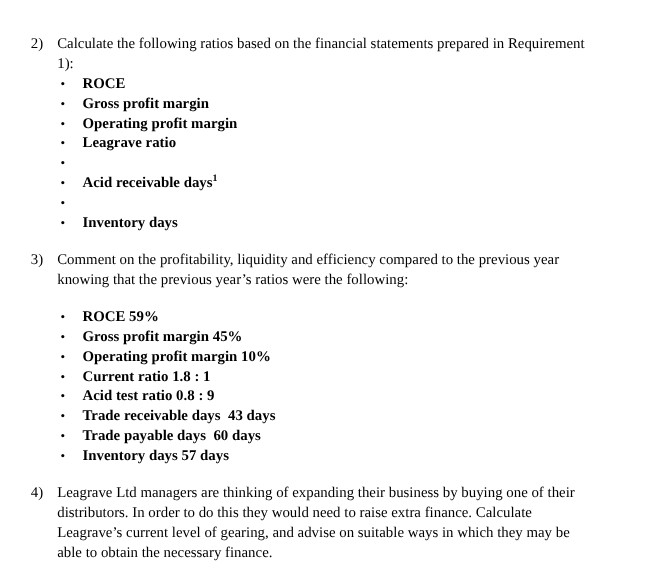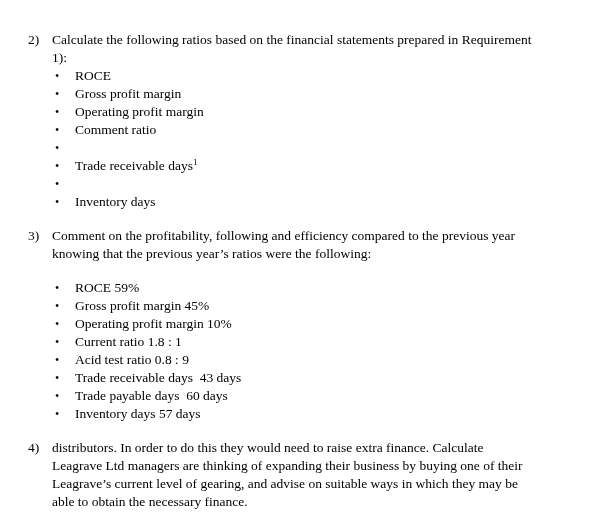--- a/index.html
+++ b/index.html
@@ -59,20 +59,21 @@
     flex: none;
     width: 23px;
     padding-left: 3px;
     box-sizing: border-box;
     font-size: 12px;
     line-height: 18px;
   }
   .bullet-text {
     white-space: pre;
     line-height: 18px;
+    font-weight: bold;
   }
   sup.fnref {
     font-size: 9px;
     line-height: 0;
     vertical-align: super;
   }
 </style>
 </head>
 <body>
 
@@ -91,44 +92,44 @@
         <li class="bullet-row">
           <span class="bullet-marker">•</span>
           <span class="bullet-text">Gross profit margin</span>
         </li>
         <li class="bullet-row">
           <span class="bullet-marker">•</span>
           <span class="bullet-text">Operating profit margin</span>
         </li>
         <li class="bullet-row">
           <span class="bullet-marker">•</span>
-          <span class="bullet-text">Comment ratio</span>
+          <span class="bullet-text">Leagrave ratio</span>
         </li>
         <li class="bullet-row">
           <span class="bullet-marker">•</span>
         </li>
         <li class="bullet-row">
           <span class="bullet-marker">•</span>
-          <span class="bullet-text"><span>Trade receivable days</span><sup class="fnref">1</sup></span>
+          <span class="bullet-text"><span>Acid receivable days</span><sup class="fnref">1</sup></span>
         </li>
         <li class="bullet-row">
           <span class="bullet-marker">•</span>
         </li>
         <li class="bullet-row">
           <span class="bullet-marker">•</span>
           <span class="bullet-text">Inventory days</span>
         </li>
       </ul>
     </div>
   </div>
 
   <div class="question q-gap">
     <span class="qnum">3)</span>
     <div class="qbody">
-      <div class="line">Comment on the profitability, following and efficiency compared to the previous year</div>
+      <div class="line">Comment on the profitability, liquidity and efficiency compared to the previous year</div>
       <div class="line">knowing that the previous year’s ratios were the following:</div>
       <ul class="bullets b-gap">
         <li class="bullet-row">
           <span class="bullet-marker">•</span>
           <span class="bullet-text">ROCE 59%</span>
         </li>
         <li class="bullet-row">
           <span class="bullet-marker">•</span>
           <span class="bullet-text">Gross profit margin 45%</span>
         </li>
@@ -156,20 +157,20 @@
           <span class="bullet-marker">•</span>
           <span class="bullet-text">Inventory days 57 days</span>
         </li>
       </ul>
     </div>
   </div>
 
   <div class="question q-gap">
     <span class="qnum">4)</span>
     <div class="qbody">
+      <div class="line">Leagrave Ltd managers are thinking of expanding their business by buying one of their</div>
       <div class="line">distributors. In order to do this they would need to raise extra finance. Calculate</div>
-      <div class="line">Leagrave Ltd managers are thinking of expanding their business by buying one of their</div>
       <div class="line">Leagrave’s current level of gearing, and advise on suitable ways in which they may be</div>
       <div class="line">able to obtain the necessary finance.</div>
     </div>
   </div>
 
 </div>
 
 </body></html>

